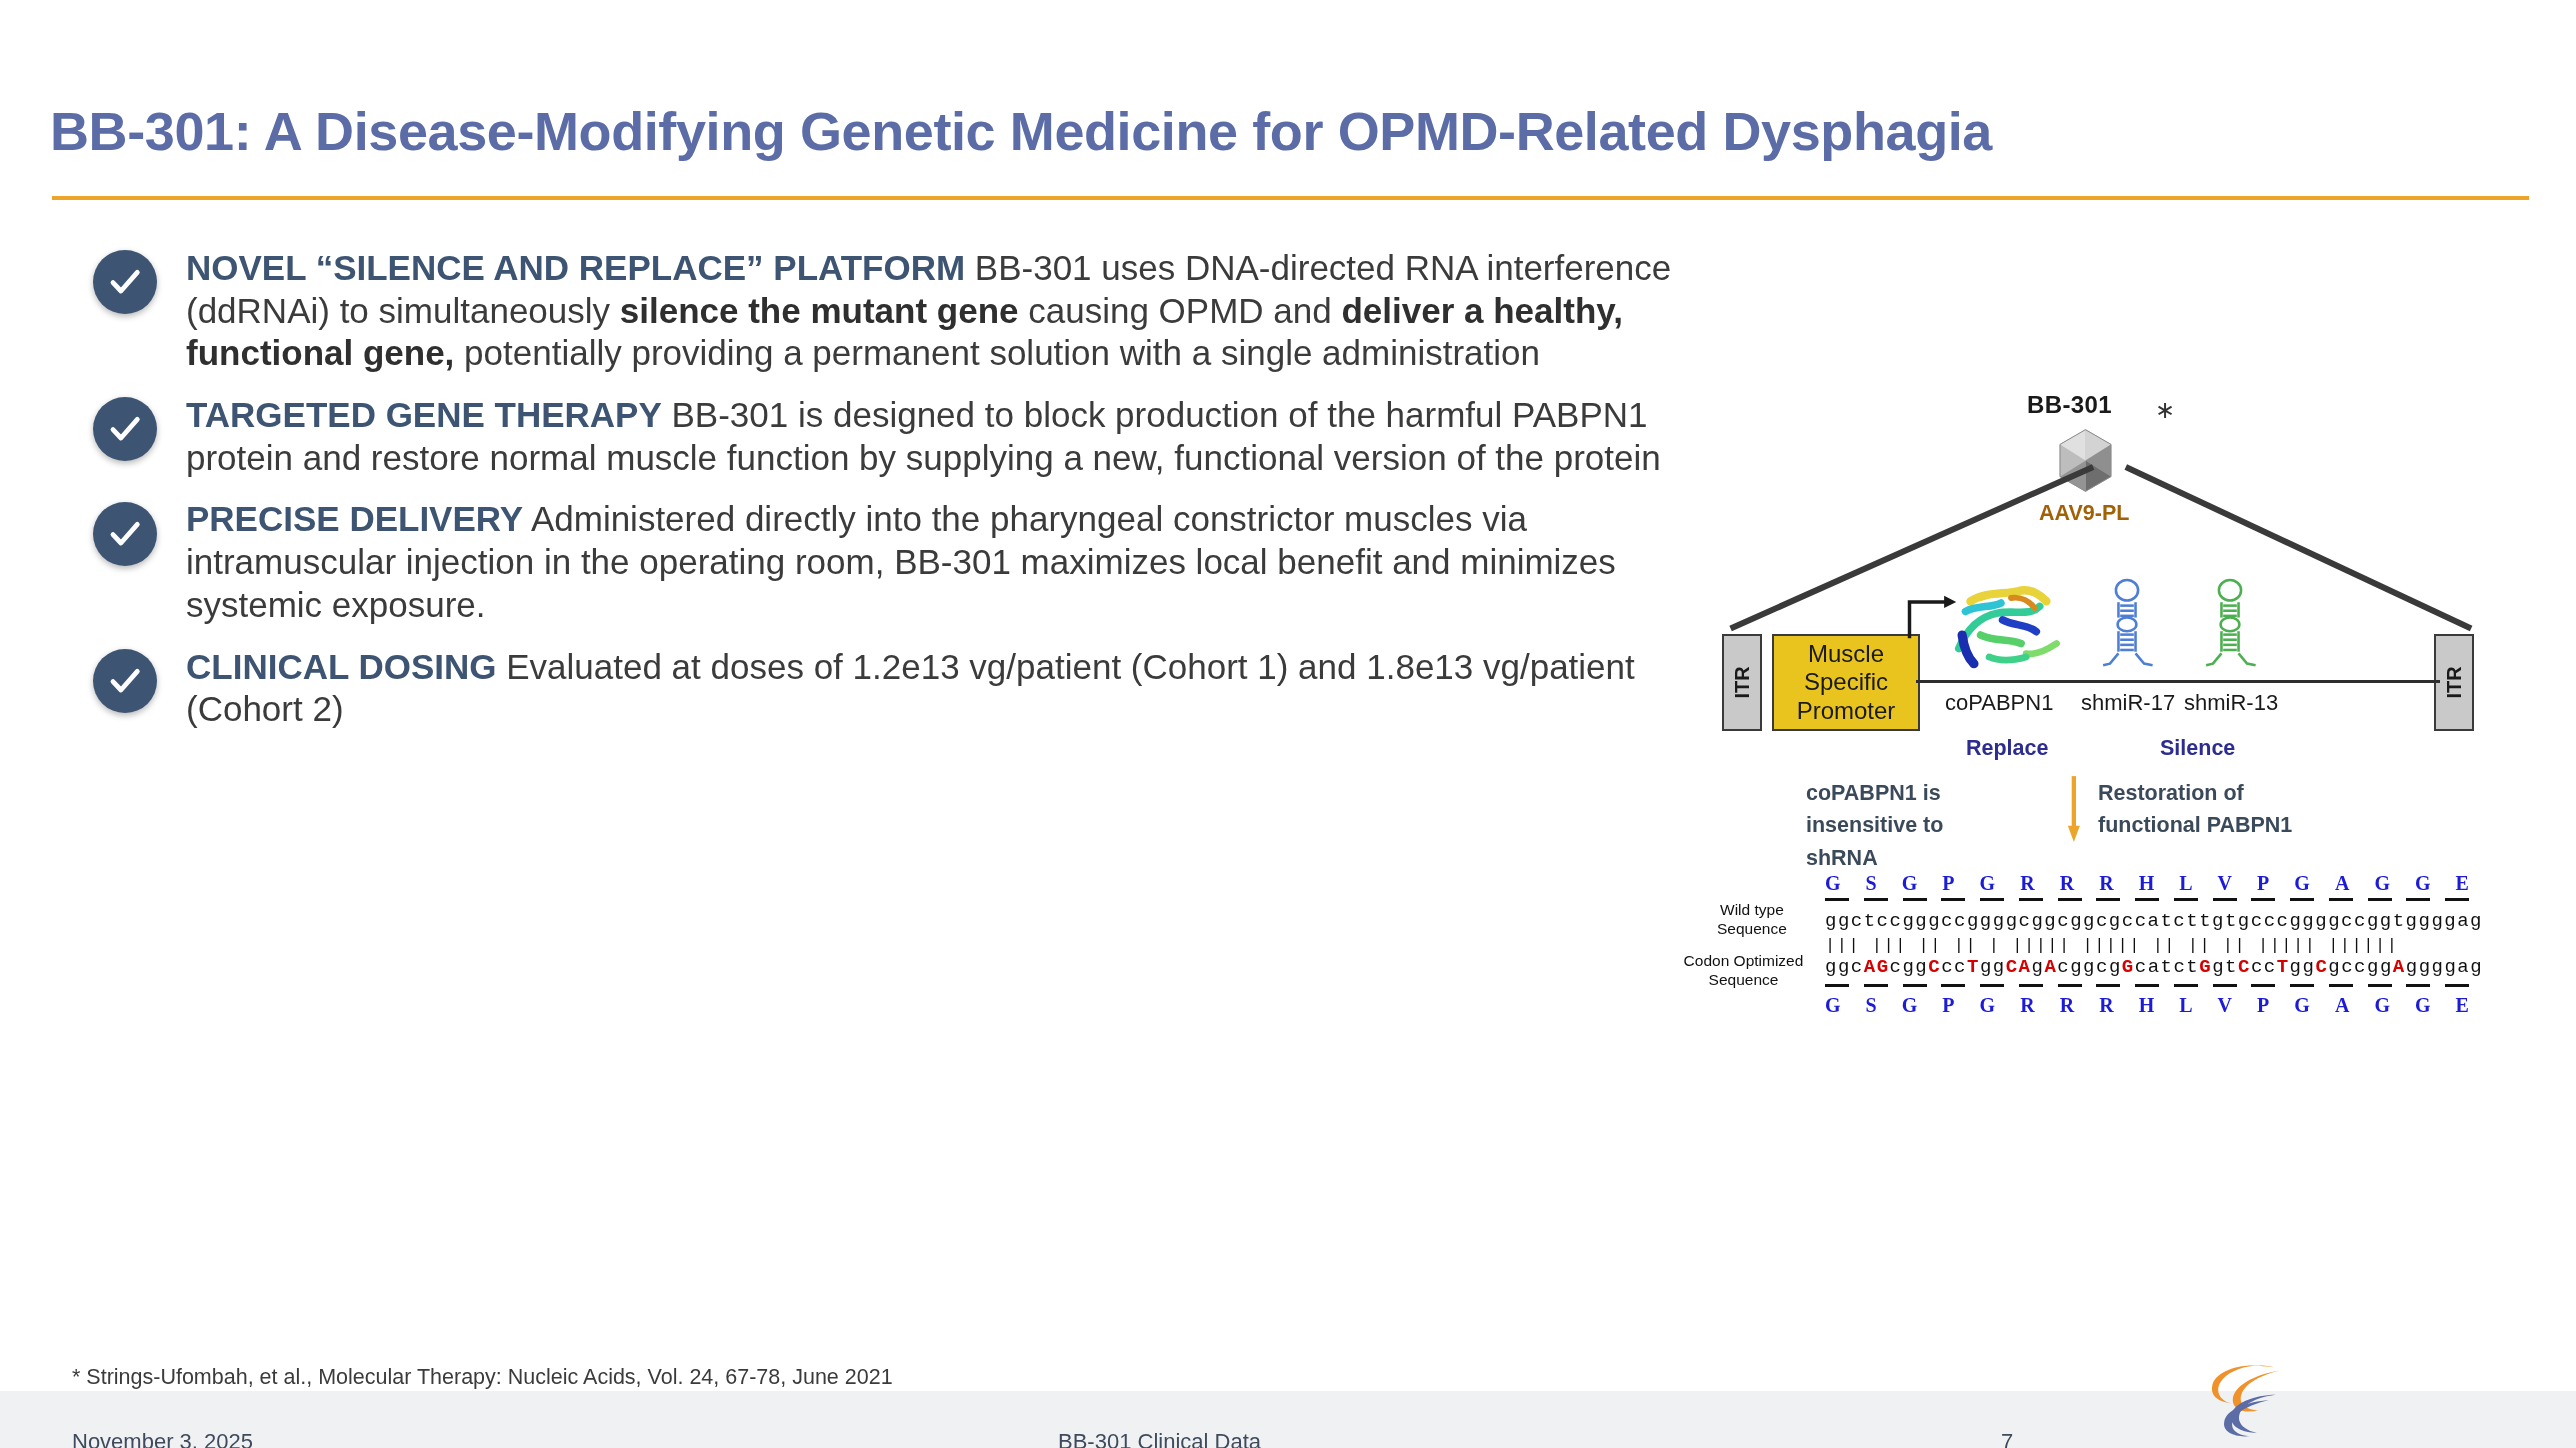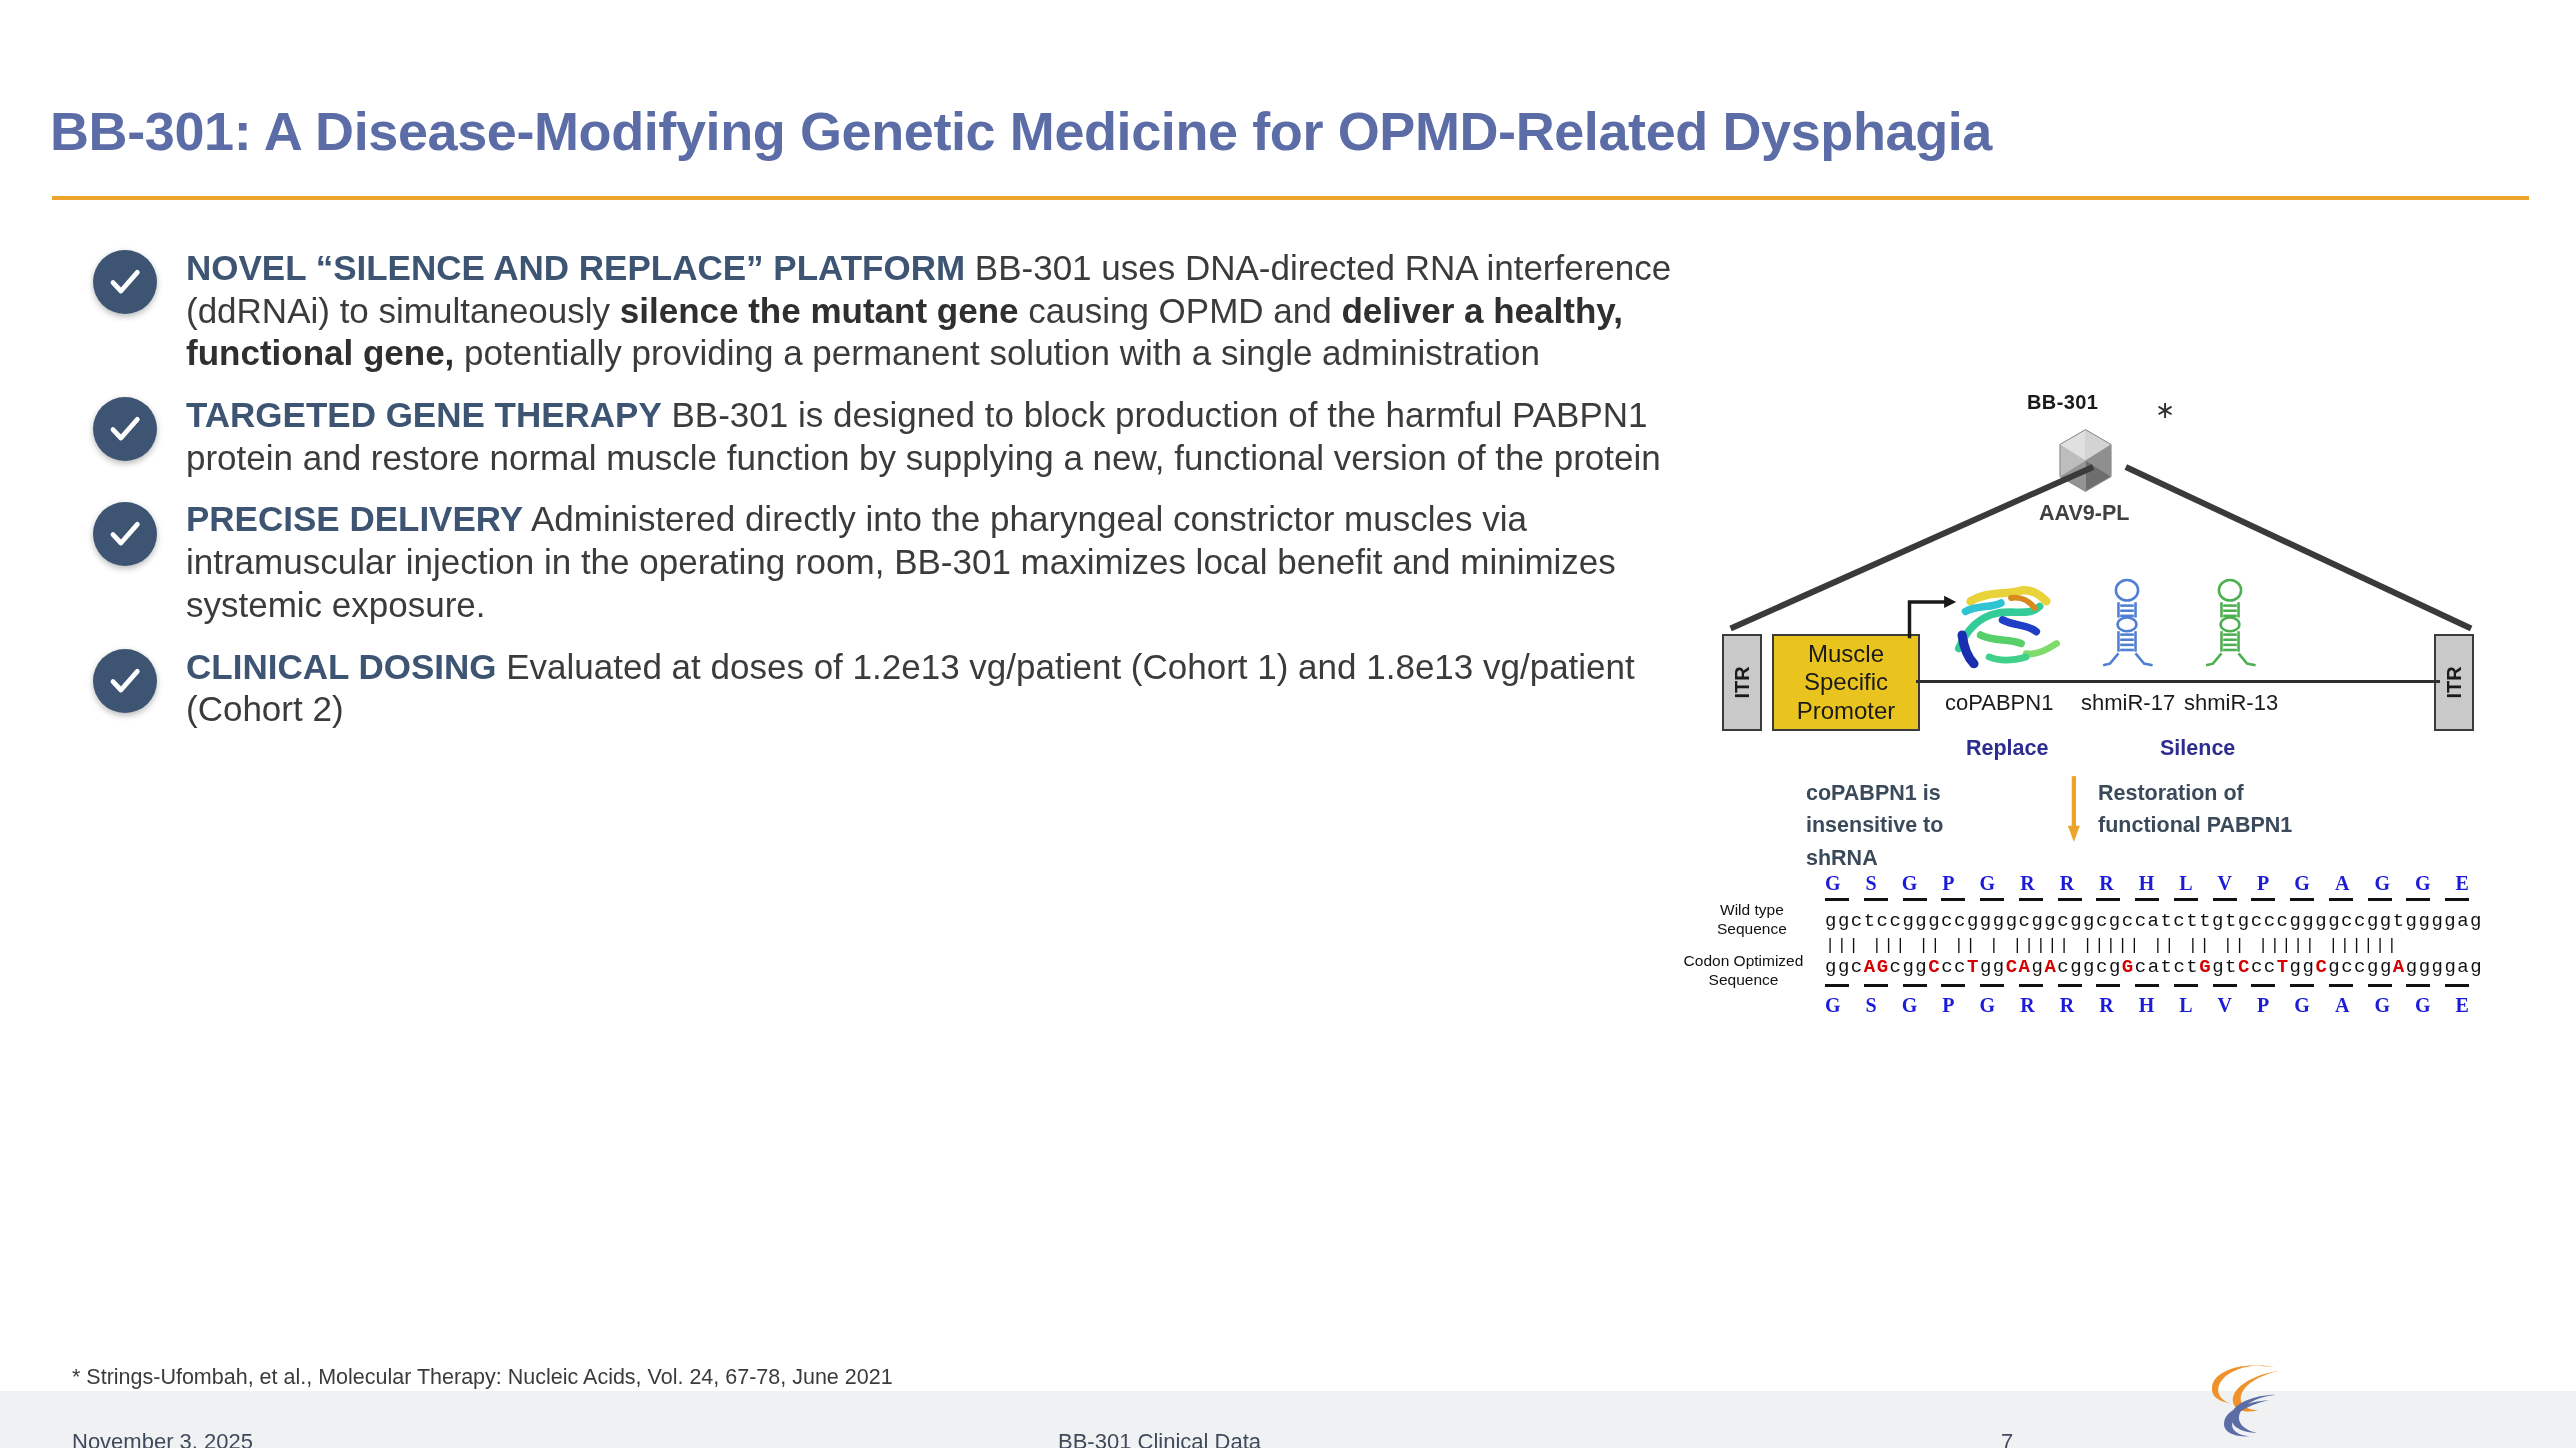--- a/index.html
+++ b/index.html
@@ -20,24 +20,24 @@
          display:flex;align-items:center;justify-content:center;
          box-shadow:0 2.6px 6px rgba(0,0,0,.28);}
   .check svg{width:36px;height:36px;display:block;}
   .btext{flex:1 1 auto;font-size:35px;line-height:1.22;color:#3b3b3b;}
   .bhead{font-weight:bold;color:#3d5573;}
   .bstrong{font-weight:bold;color:#2f2f2f;}
 
   
   #diagram{position:absolute;left:1696px;top:391px;width:807px;height:678px;}
   .d-abs{position:absolute;}
-  #bb301-label{left:331px;top:0;font-size:20px;font-weight:bold;color:#1a1a1a;letter-spacing:0.4px;}
+  #bb301-label{left:331px;top:0;font-size:24px;font-weight:bold;color:#1a1a1a;letter-spacing:0.4px;}
   #bb301-asterisk{left:459px;top:5.2px;font-size:24px;color:#333;}
   #capsid{left:356px;top:36px;width:67px;height:67px;}
-  #aav9-label{left:343px;top:110px;font-size:21.5px;font-weight:bold;color:#404040;}
+  #aav9-label{left:343px;top:110px;font-size:21.5px;font-weight:bold;color:#a16207;}
   #vee{left:26px;top:69px;width:756px;height:172px;}
 
   .itr{position:absolute;width:36px;height:93px;background:#c9c9c9;border:2.6px solid #3a3a3a;
        display:flex;align-items:center;justify-content:center;}
   .itr span{font-size:20px;font-weight:bold;color:#1a1a1a;
             transform:rotate(-90deg);white-space:nowrap;}
   #itr-left{left:26px;top:243px;}
   #itr-right{left:738px;top:243px;}
 
   #promoter{left:76px;top:243px;width:144px;height:93px;background:#e9c41e;border:2.6px solid #3a3a3a;

